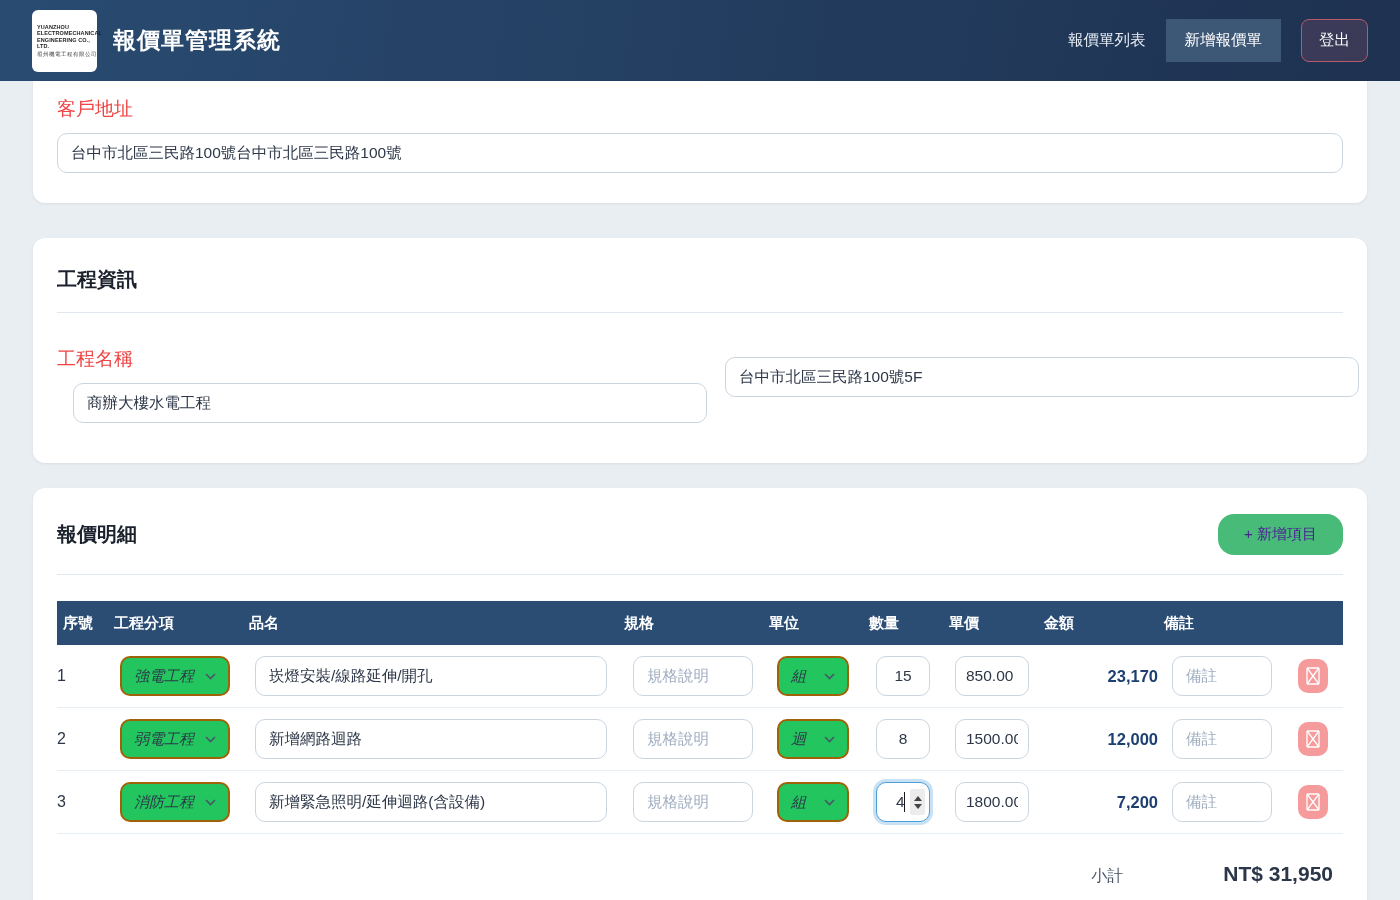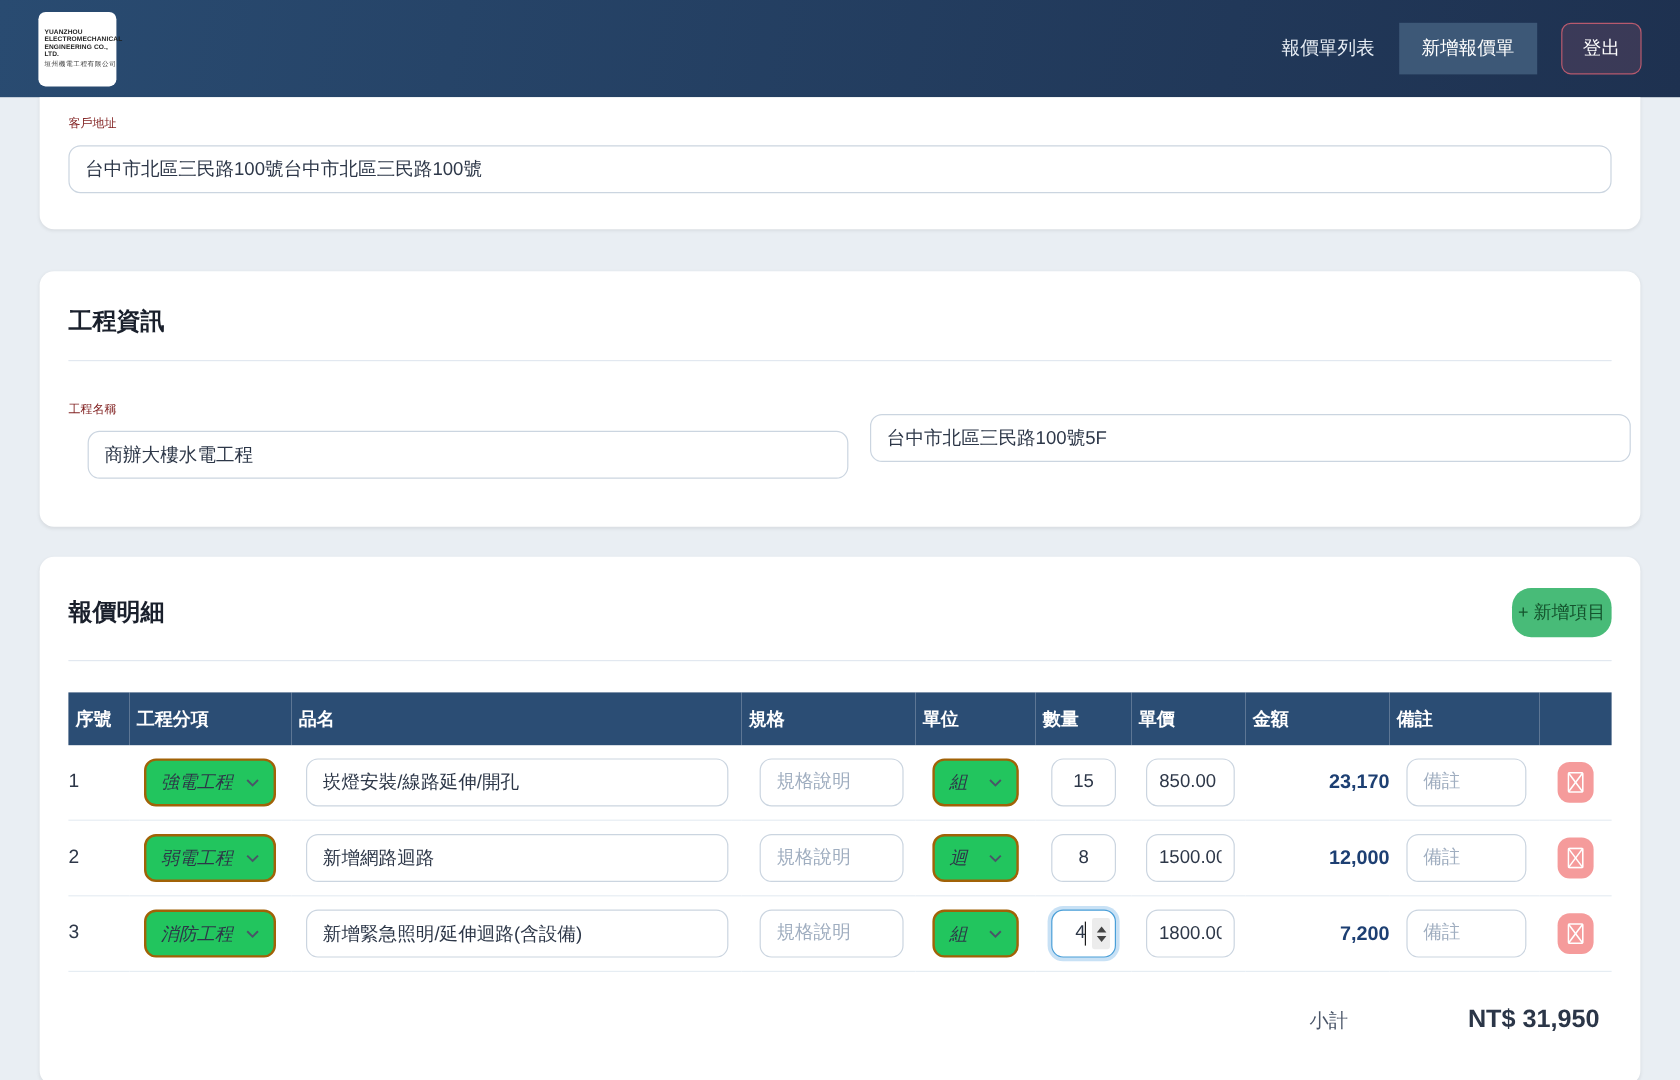--- a/index.html
+++ b/index.html
@@ -32,39 +32,39 @@
   .btn-logout {
     background:rgba(190,95,115,.18); color:#fff; font-size:15.5px; cursor:pointer;
     padding:10px 17px; border-radius:8px; border:1px solid #b85a6e;
   }
   
   .container { width:1334px; margin:0 33px; }
   .card {
     background:#fff; border-radius:12px; box-shadow:0 1px 3px rgba(0,0,0,.07);
   }
   .card.cut-top { border-top-left-radius:0; border-top-right-radius:0; }
-  .field-label { font-size:10px; font-weight:500; color:#7f1d1d; display:block; }
+  .field-label { font-size:19px; font-weight:500; color:#ef4444; display:block; }
   .inp {
     height:40px; border:1px solid #cbd5e0; border-radius:10px; background:#fff;
     font-family:inherit; font-size:15.5px; color:#2d3748; padding:0 13px; outline:none;
   }
   .inp::placeholder { color:#a0aec0; }
   .w-full { width:100%; }
   .card-customer { padding:15px 24px 30px; }
   .card-customer .inp { margin-top:11px;border-radius:10px; }
   .card-project { margin-top:35px; padding:28px 24px 40px; }
   .section-title { font-size:20px; font-weight:bold; color:#1a202c; }
   .divider { border-bottom:1px solid #e2e8f0; margin-top:19px; }
   .two-col { display:grid; grid-template-columns:1fr 1fr; gap:18px; margin-top:33px; }
   .two-col .inp { margin-top:11px;margin-left:16px; }
   .card-detail { margin-top:25px; padding:26px 24px 40px; height:440px; overflow:hidden; }
   .detail-head { display:flex; align-items:center; justify-content:space-between; }
   .btn-add {
-    background:#48bb78; color:#14532d; border:none; border-radius:16px; cursor:pointer;
-    font-size:15px; padding:11px 5px; font-family:inherit;
+    background:#48bb78; color:#4c1d95; border:none; border-radius:16px; cursor:pointer;
+    font-size:15px; padding:11px 26px; font-family:inherit;
   }
   
   table.quote { border-collapse:collapse; table-layout:fixed; width:1286px; margin-top:26px; }
   table.quote th {
     background:#2b4d74; color:#fff; font-size:15px; font-weight:bold;
     height:44px; text-align:left; padding:0 6px; white-space:nowrap;
   }
   th.c-no { width:51px; padding-left:14px; }
   th.c-cat { width:135px; }
   th.c-name { width:375px; }
@@ -131,20 +131,21 @@
         <path d="M2 12 H9 M13 40 H20" stroke-width="0.8"></path>
       </g>
     </svg>
     <div class="logo-text">
       <span class="en">YUANZHOU</span>
       <span class="en">ELECTROMECHANICAL</span>
       <span class="en">ENGINEERING CO., LTD.</span>
       <span class="zh">垣州機電工程有限公司</span>
     </div>
   </div>
+  <div class="brand-title">報價單管理系統</div>
   <nav class="nav-right">
     <span class="nav-link">報價單列表</span>
     <button class="btn-new">新增報價單</button>
     <button class="btn-logout">登出</button>
   </nav>
 </header>
 
 <main class="container">
 
   <section class="card cut-top card-customer">

